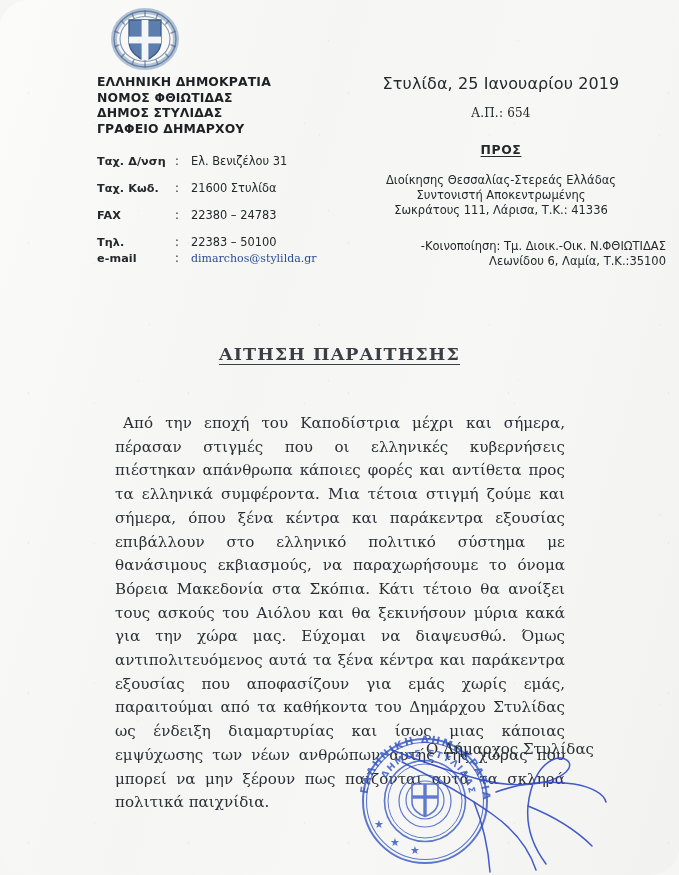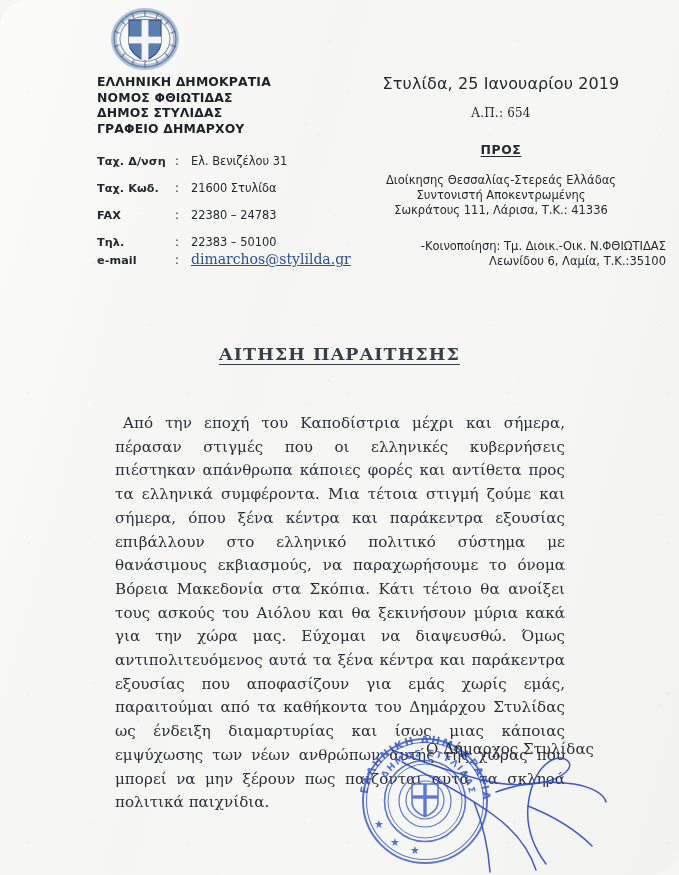--- a/index.html
+++ b/index.html
@@ -75,23 +75,22 @@
     width: 16px;
     flex: 0 0 16px;
     text-align: left;
   }
   .cvalue {
     font-size: 11.4px;
     white-space: nowrap;
   }
   .cvalue.link {
     color: #2c4d94;
-    text-decoration: underline;
-    font-family: "DejaVu Serif", serif;
-    font-size: 14px;
+    font-family: "DejaVu Serif", serif;
+    font-size: 11px;
     text-align: right;
   }
 
   
   .rightcol {
     position: absolute;
     left: 336px;
     top: 74px;
     width: 330px;
     text-align: center;

